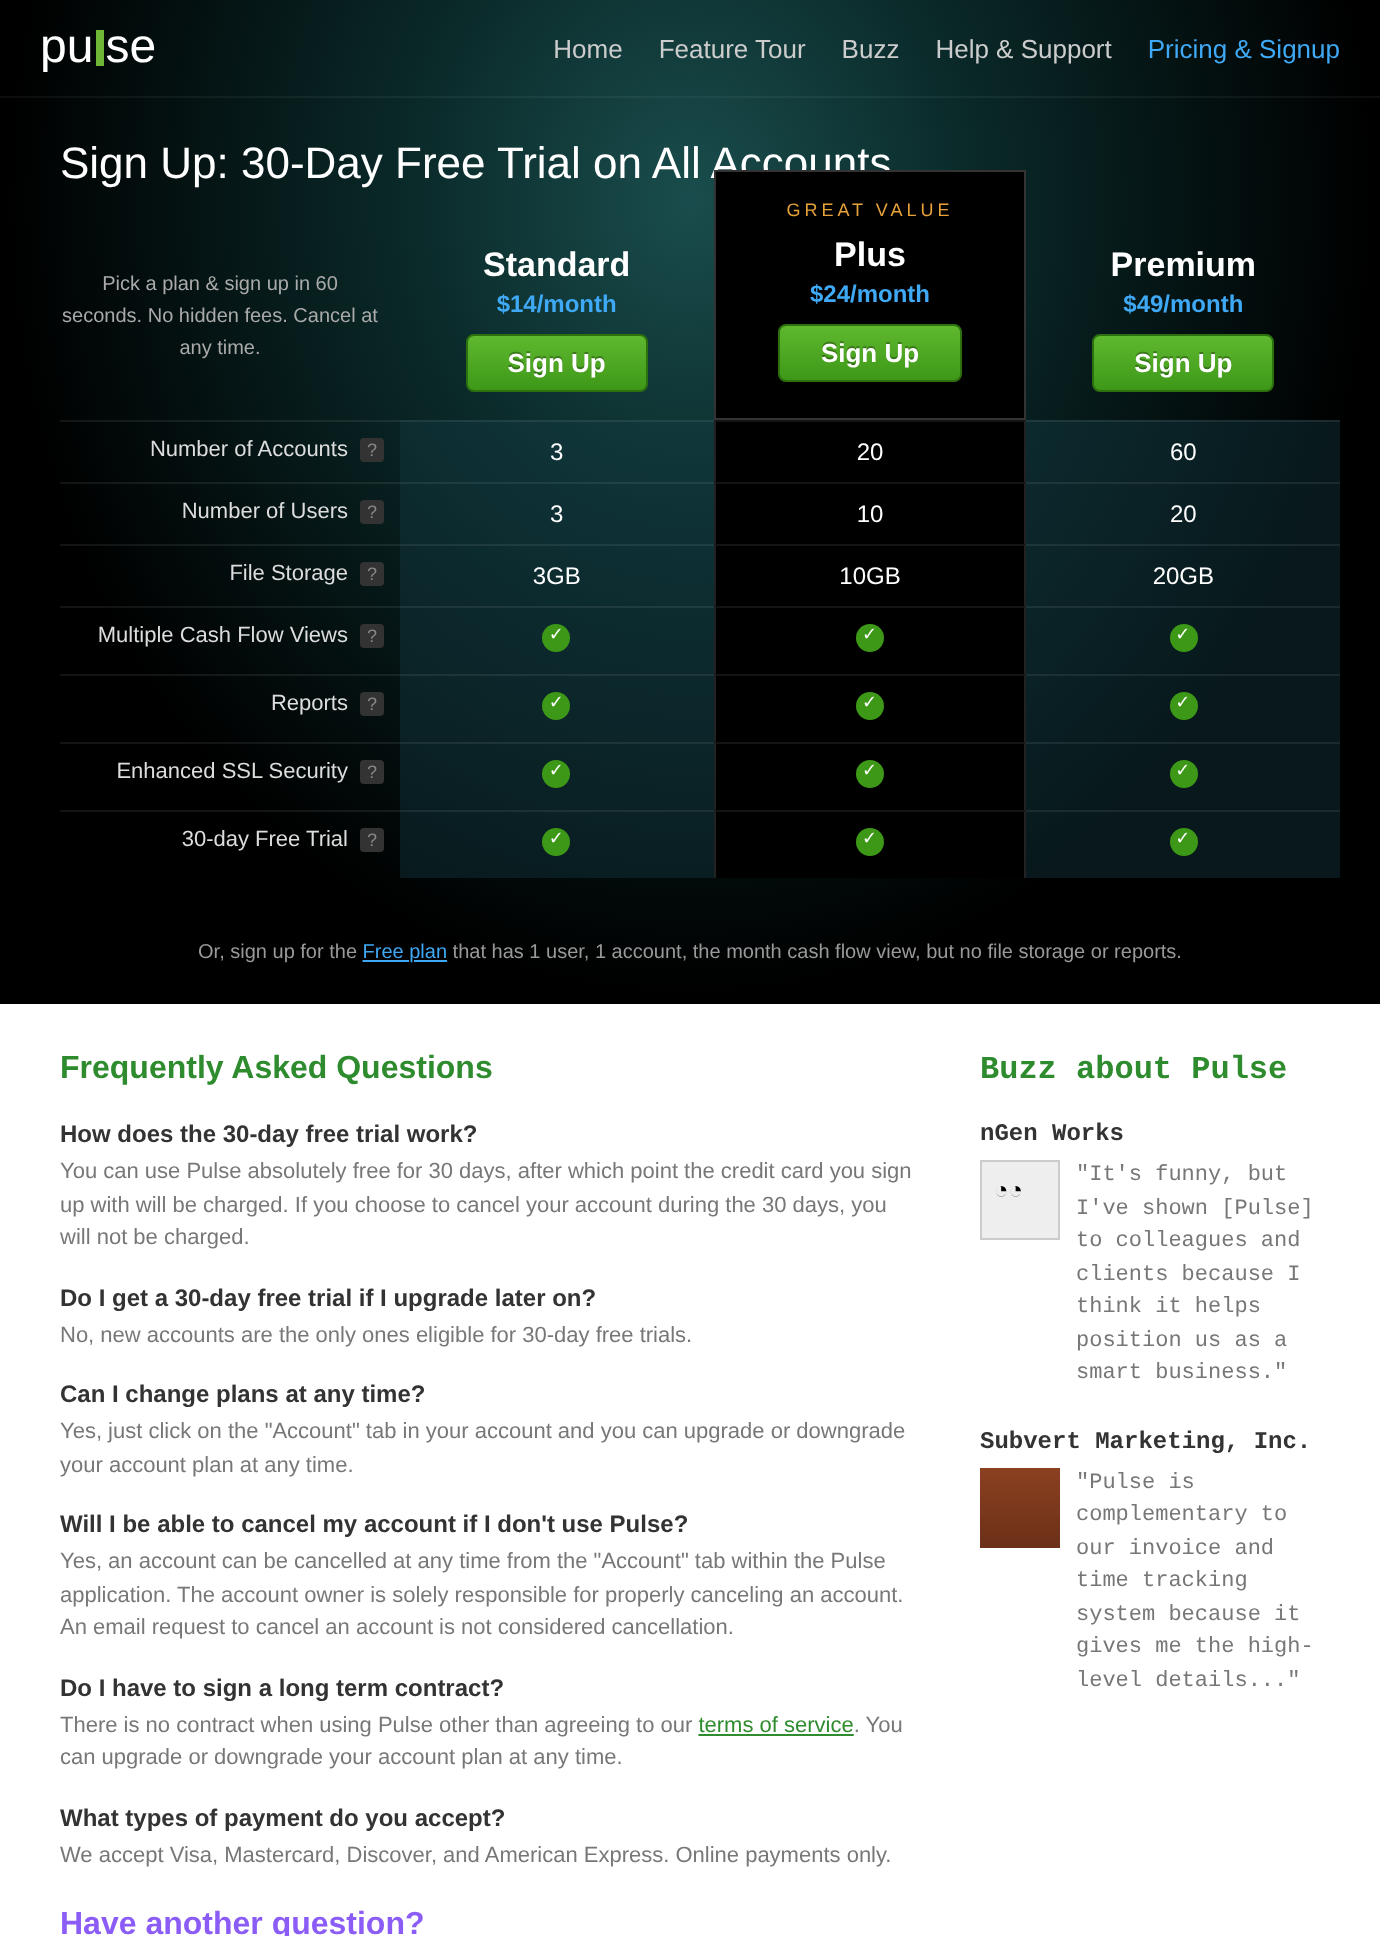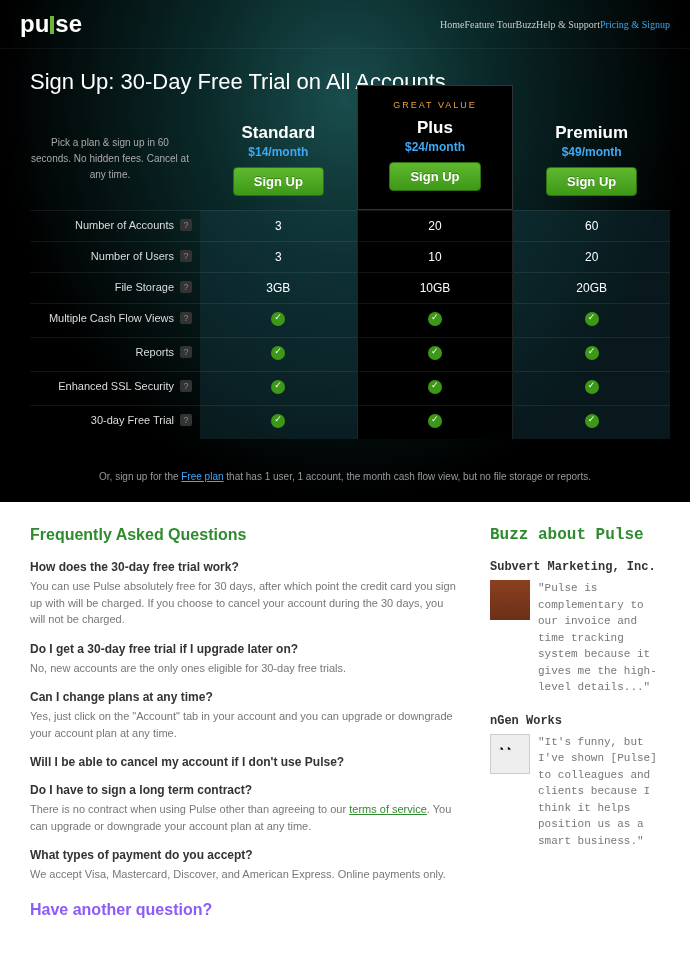--- a/index.html
+++ b/index.html
@@ -1,21 +1,21 @@
 <!DOCTYPE html>
 <html><head>
 <meta charset="utf-8">
 <style>
 * { margin: 0; padding: 0; box-sizing: border-box; }
 body { font-family: Arial, Helvetica, sans-serif; background: #fff; width: 690px; }
 .dark-section { background: radial-gradient(ellipse at 50% 100px, #1a4d4d 0%, #0a2828 30%, #000 70%); color: #fff; }
 .topnav { display: flex; align-items: center; padding: 10px 20px 10px 20px; border-bottom: 1px solid rgba(255,255,255,0.05); }
-.logo { font-size: 24px; font-weight: 700; color: #fff; display: flex; align-items: baseline; }
+.logo { font-size: 24px; font-weight: 400; color: #fff; display: flex; align-items: baseline; }
 .logo .dot { display: inline-block; width: 4px; height: 18px; background: #6fb536; margin: 0 1px; position: relative; top: 2px; }
-.nav-links { margin-left: auto; display: flex; font-size: 10px; font-family: Liberation Serif, serif; }
+.nav-links { margin-left: auto; display: flex; gap: 18px; font-size: 13px; }
 .nav-links a { color: #ccc; text-decoration: none; }
 .nav-links a.active { color: #3fa9f5; }
 .hero { padding: 20px 30px 10px; }
 .hero h1 { font-size: 22px; font-weight: normal; }
 .pricing-wrap { padding: 0 20px 20px 30px; }
 .pricing-table { width: 100%; display: grid; grid-template-columns: 170px 1fr 1fr 1fr; }
 .picktext { font-size: 10px; color: #aaa; padding: 30px 10px 10px 0; line-height: 1.6; text-align: center; }
 .plan-head { text-align: center; padding: 18px 0 14px; }
 .plan-head.standout { background: #000; border: 1px solid #333; position: relative; margin-top: -20px; padding-top: 14px; }
 .plan-head .badge { color: #e8a23a; font-size: 9px; letter-spacing: 2px; display: block; margin-bottom: 8px; }
@@ -147,37 +147,38 @@
 <div class="content">
   <div class="faq">
     <h2>Frequently Asked Questions</h2>
     <div class="faq-q">How does the 30-day free trial work?</div>
       <div class="faq-a">You can use Pulse absolutely free for 30 days, after which point the credit card you sign up with will be charged. If you choose to cancel your account during the 30 days, you will not be charged.</div>
       <div class="faq-q">Do I get a 30-day free trial if I upgrade later on?</div>
       <div class="faq-a">No, new accounts are the only ones eligible for 30-day free trials.</div>
       <div class="faq-q">Can I change plans at any time?</div>
       <div class="faq-a">Yes, just click on the "Account" tab in your account and you can upgrade or downgrade your account plan at any time.</div>
       <div class="faq-q">Will I be able to cancel my account if I don't use Pulse?</div>
+      <div class="faq-a">Yes, an account can be cancelled at any time from the "Account" tab within the Pulse application. The account owner is solely responsible for properly canceling an account. An email request to cancel an account is not considered cancellation.</div>
       <div class="faq-q">Do I have to sign a long term contract?</div>
       <div class="faq-a">There is no contract when using Pulse other than agreeing to our <a>terms of service</a>. You can upgrade or downgrade your account plan at any time.</div>
       <div class="faq-q">What types of payment do you accept?</div>
       <div class="faq-a">We accept Visa, Mastercard, Discover, and American Express. Online payments only.</div>
     <div class="another">Have another question?</div>
 
   </div>
   <div class="buzz">
     <h2>Buzz about Pulse</h2>
     <div class="buzz-item">
+      <div class="buzz-name">nGen Works</div>
+      <div class="buzz-body">
+        <div class="avatar a2"></div>
+        <div class="buzz-quote">"It's funny, but I've shown [Pulse] to colleagues and clients because I think it helps position us as a smart business."</div>
+      </div>
+    </div>
+    <div class="buzz-item">
       <div class="buzz-name">Subvert Marketing, Inc.</div>
       <div class="buzz-body">
         <div class="avatar a1"></div>
         <div class="buzz-quote">"Pulse is complementary to our invoice and time tracking system because it gives me the high-level details..."</div>
       </div>
     </div>
-    <div class="buzz-item">
-      <div class="buzz-name">nGen Works</div>
-      <div class="buzz-body">
-        <div class="avatar a2"></div>
-        <div class="buzz-quote">"It's funny, but I've shown [Pulse] to colleagues and clients because I think it helps position us as a smart business."</div>
-      </div>
-    </div>
   </div>
 </div>
 
 </body></html>

